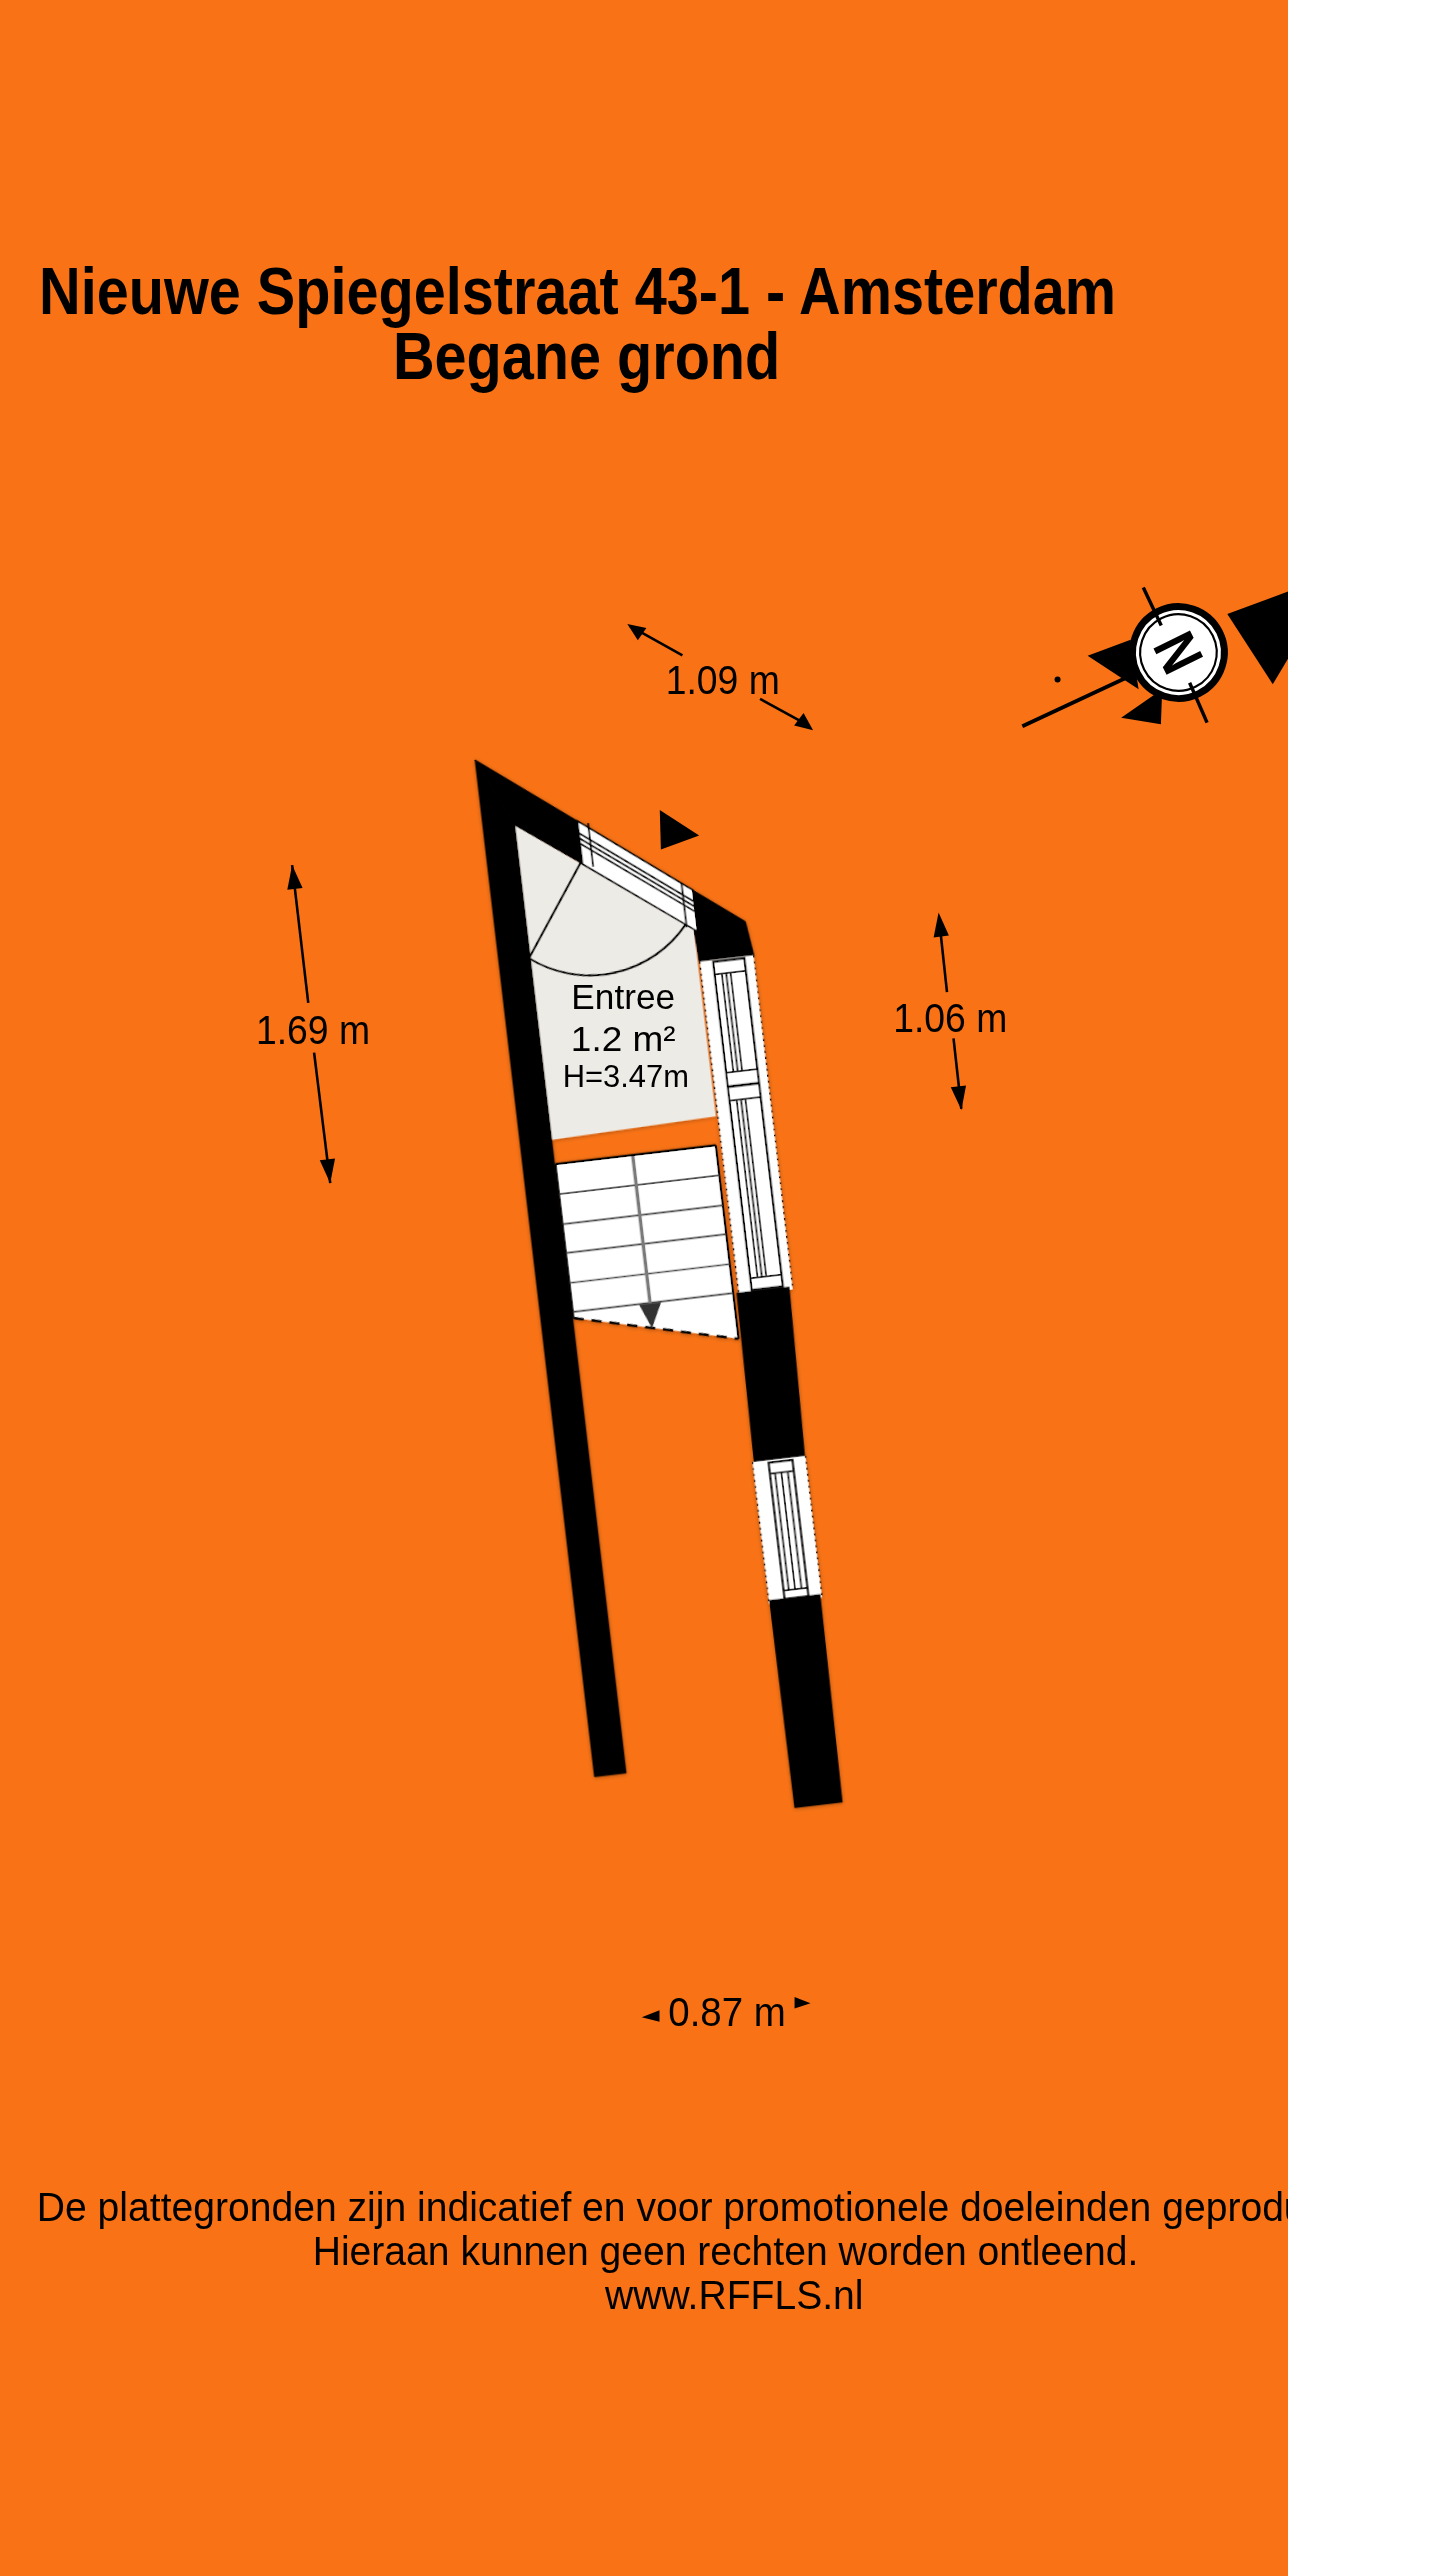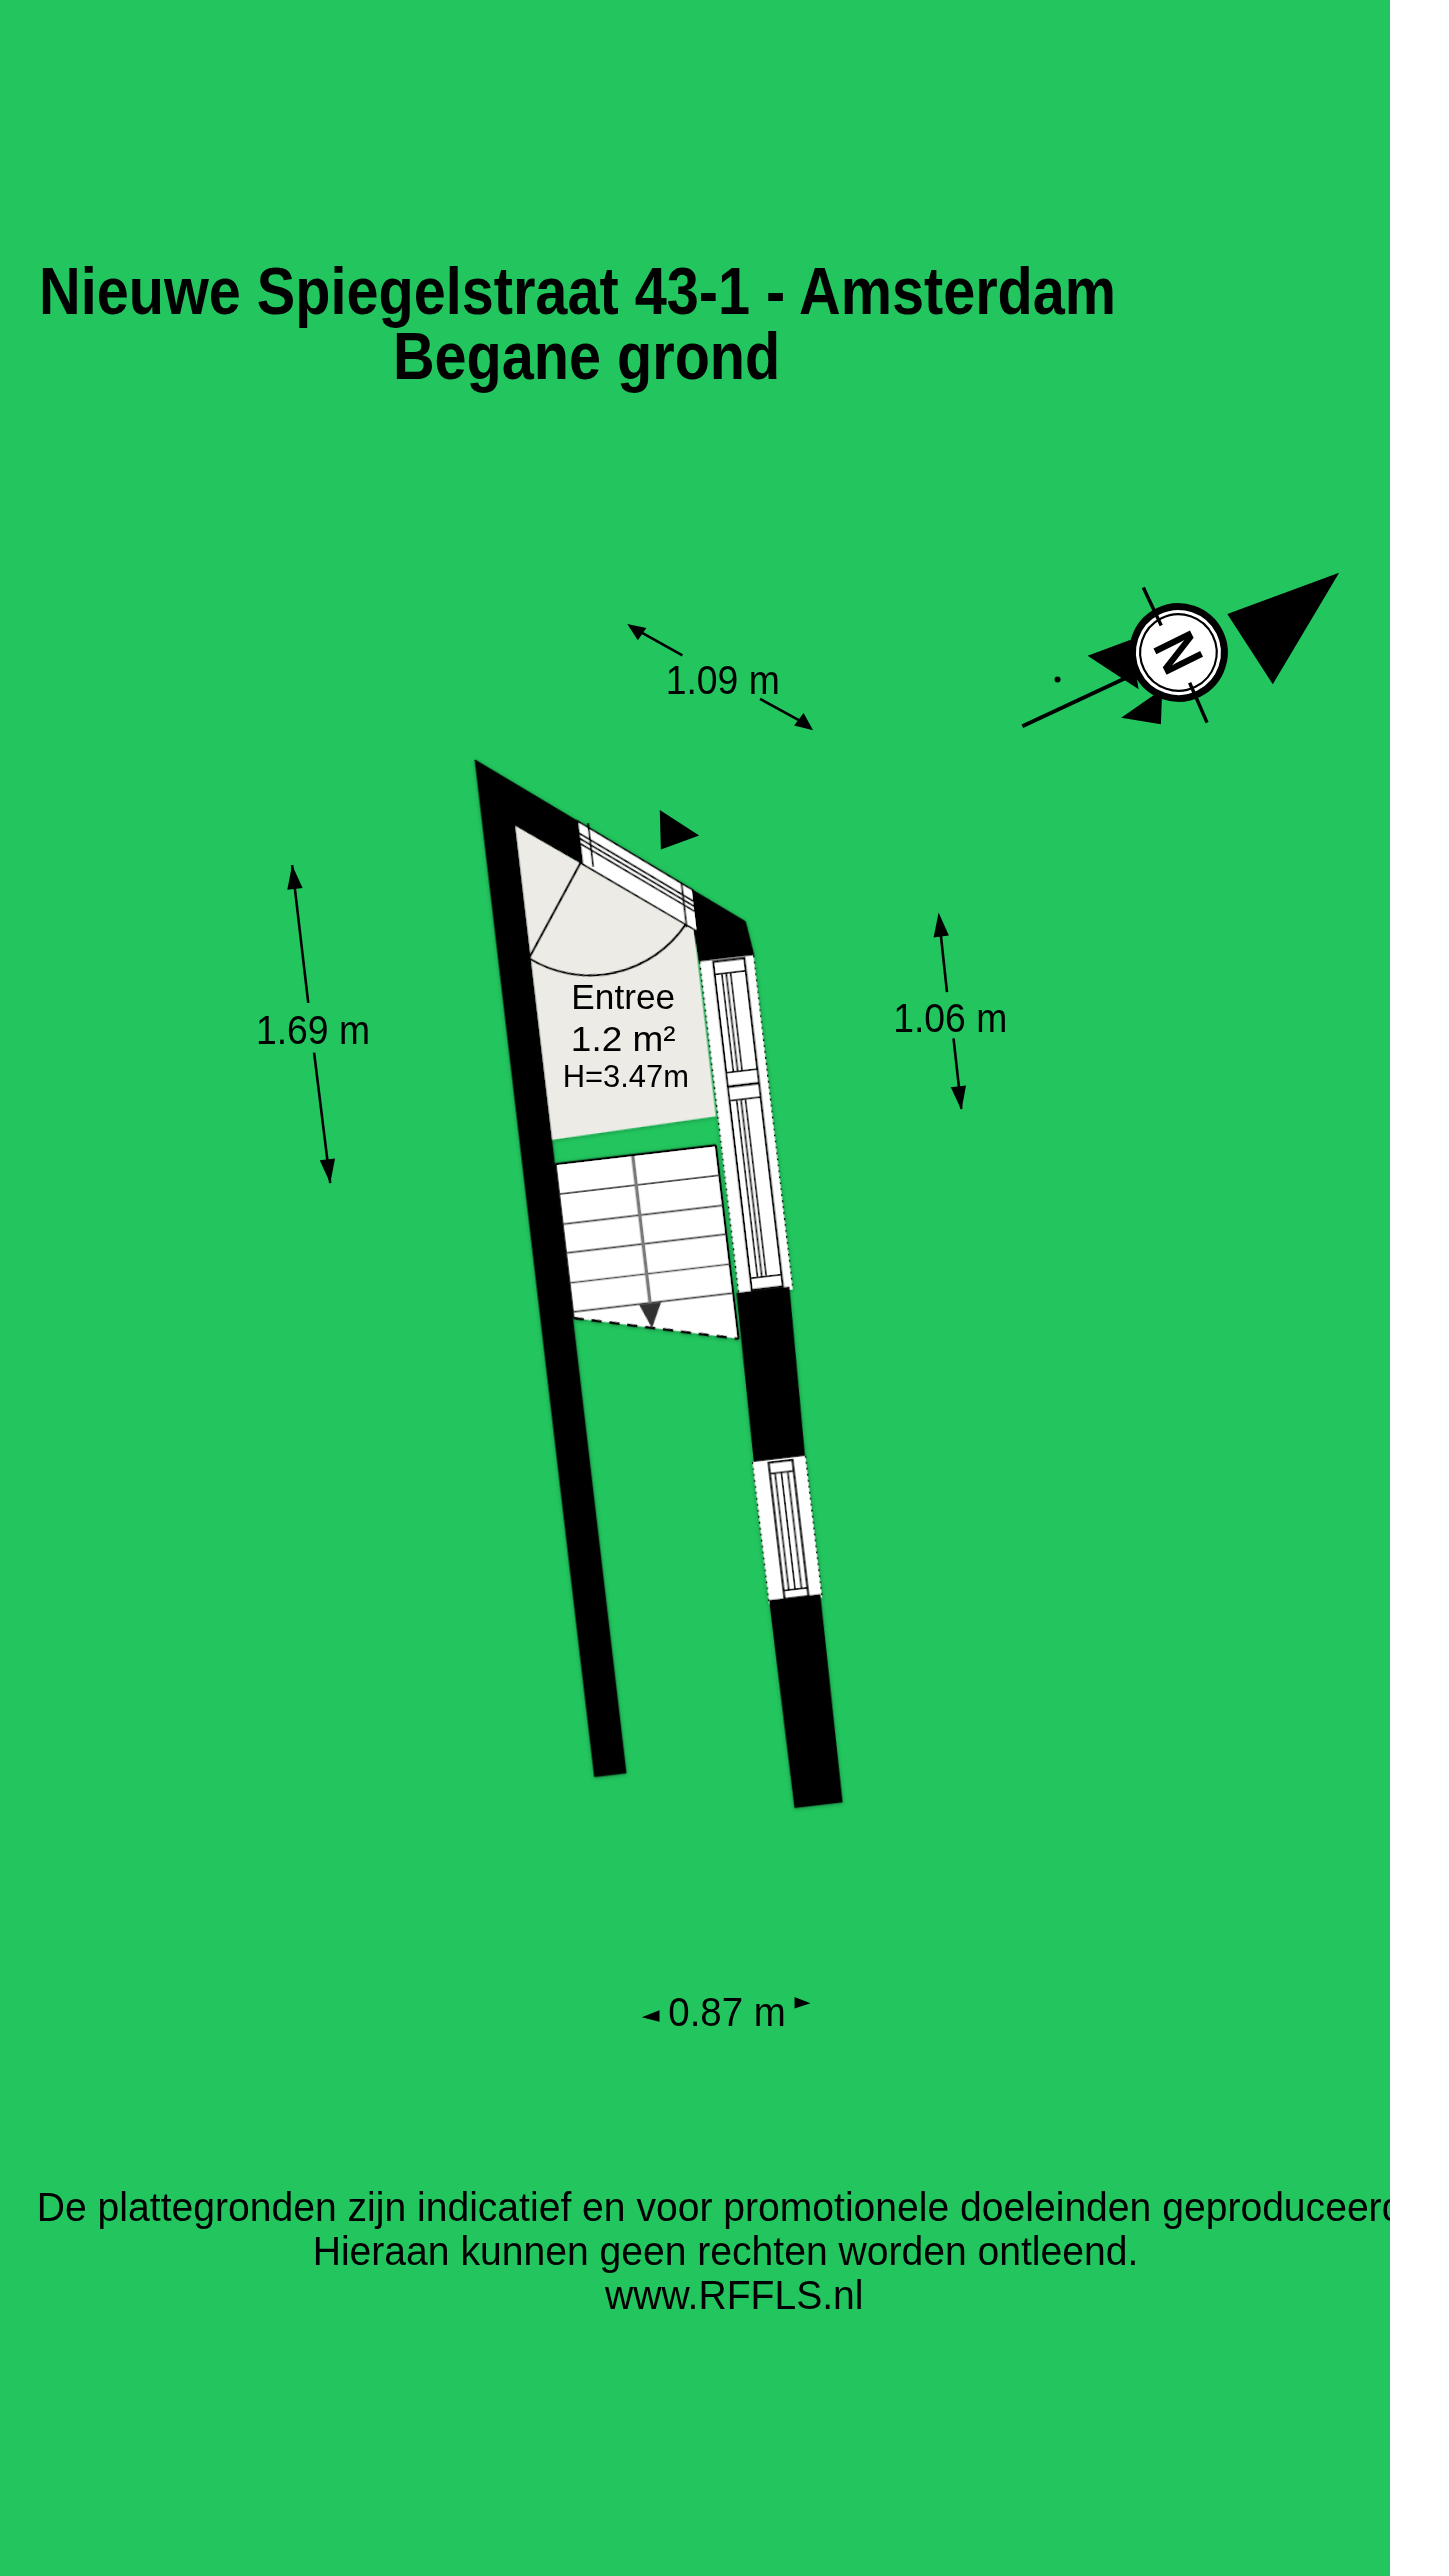--- a/index.html
+++ b/index.html
@@ -1,16 +1,16 @@
 <!DOCTYPE html>
 <html style="font-size:13.7px"><head>
 <meta charset="utf-8">
 <style>
   html,body{margin:0;padding:0;}
-  .page{position:relative;width:1390px;height:2576px;background:#22c55e;overflow:hidden;
+  .page{position:relative;width:1288px;height:2576px;background:#f97316;overflow:hidden;
         font-family:"Liberation Sans",sans-serif;}
   .title{position:absolute;width:1717px;text-align:center;white-space:nowrap;
          font-weight:bold;font-size:67px;line-height:65px;color:#000;
          transform:scaleX(0.86);transform-origin:859px 0;}
   .t1{left:-281px;top:258px;}
   .t2{left:-272px;top:323px;}
   .footer{position:absolute;left:-133px;top:2185px;width:1717px;text-align:center;white-space:nowrap;
           font-size:40px;line-height:44px;color:#000;
           transform:scaleX(0.977);transform-origin:859px 0;}
   svg{position:absolute;left:0;top:0;}

